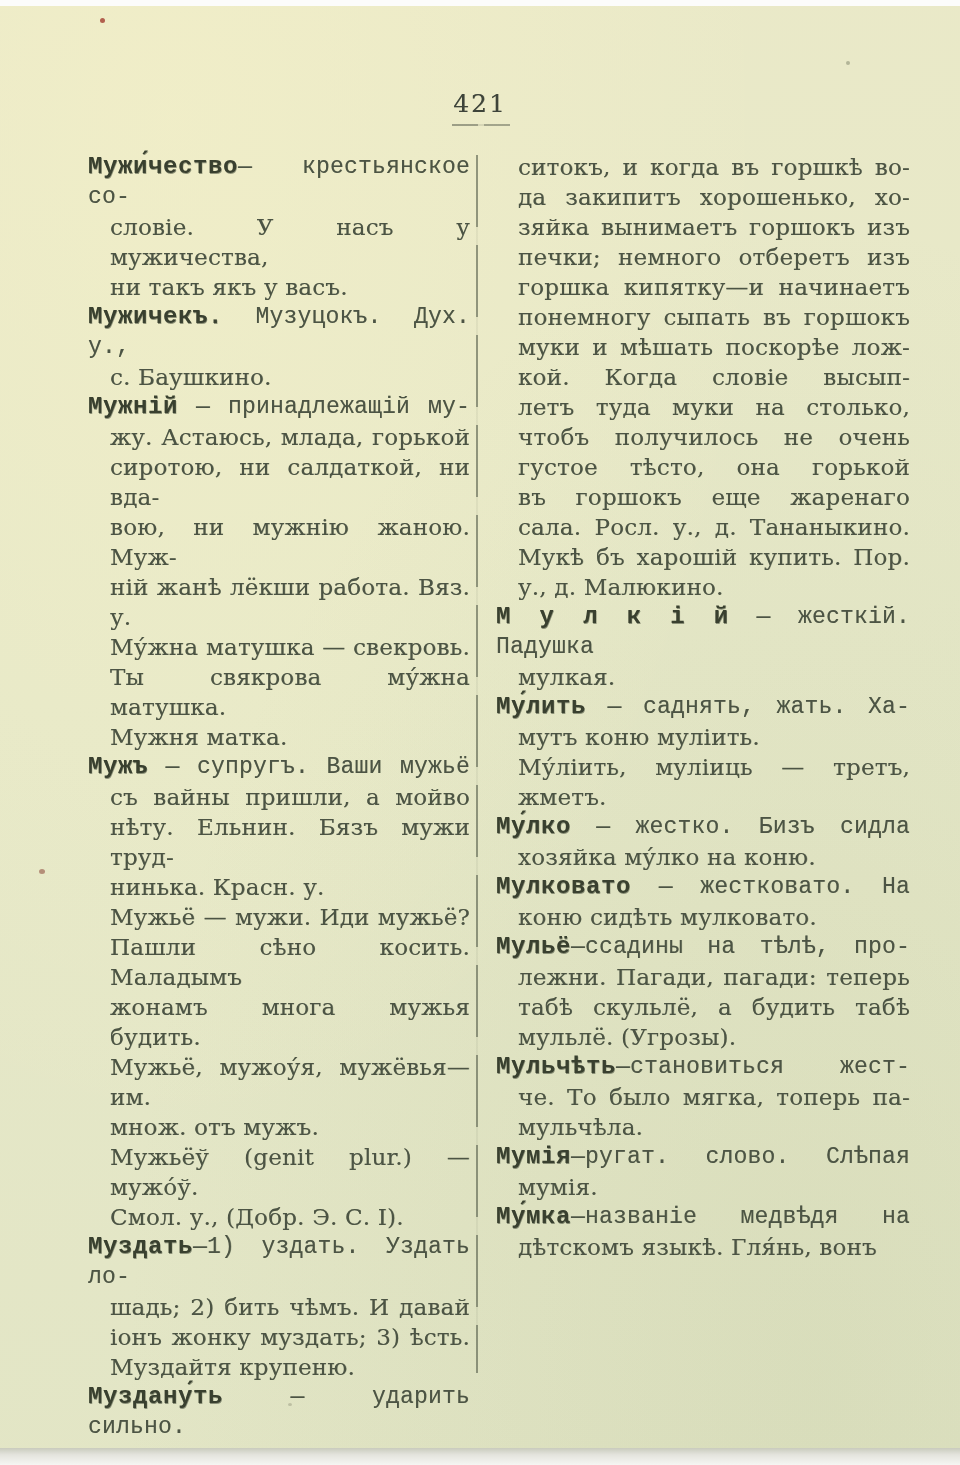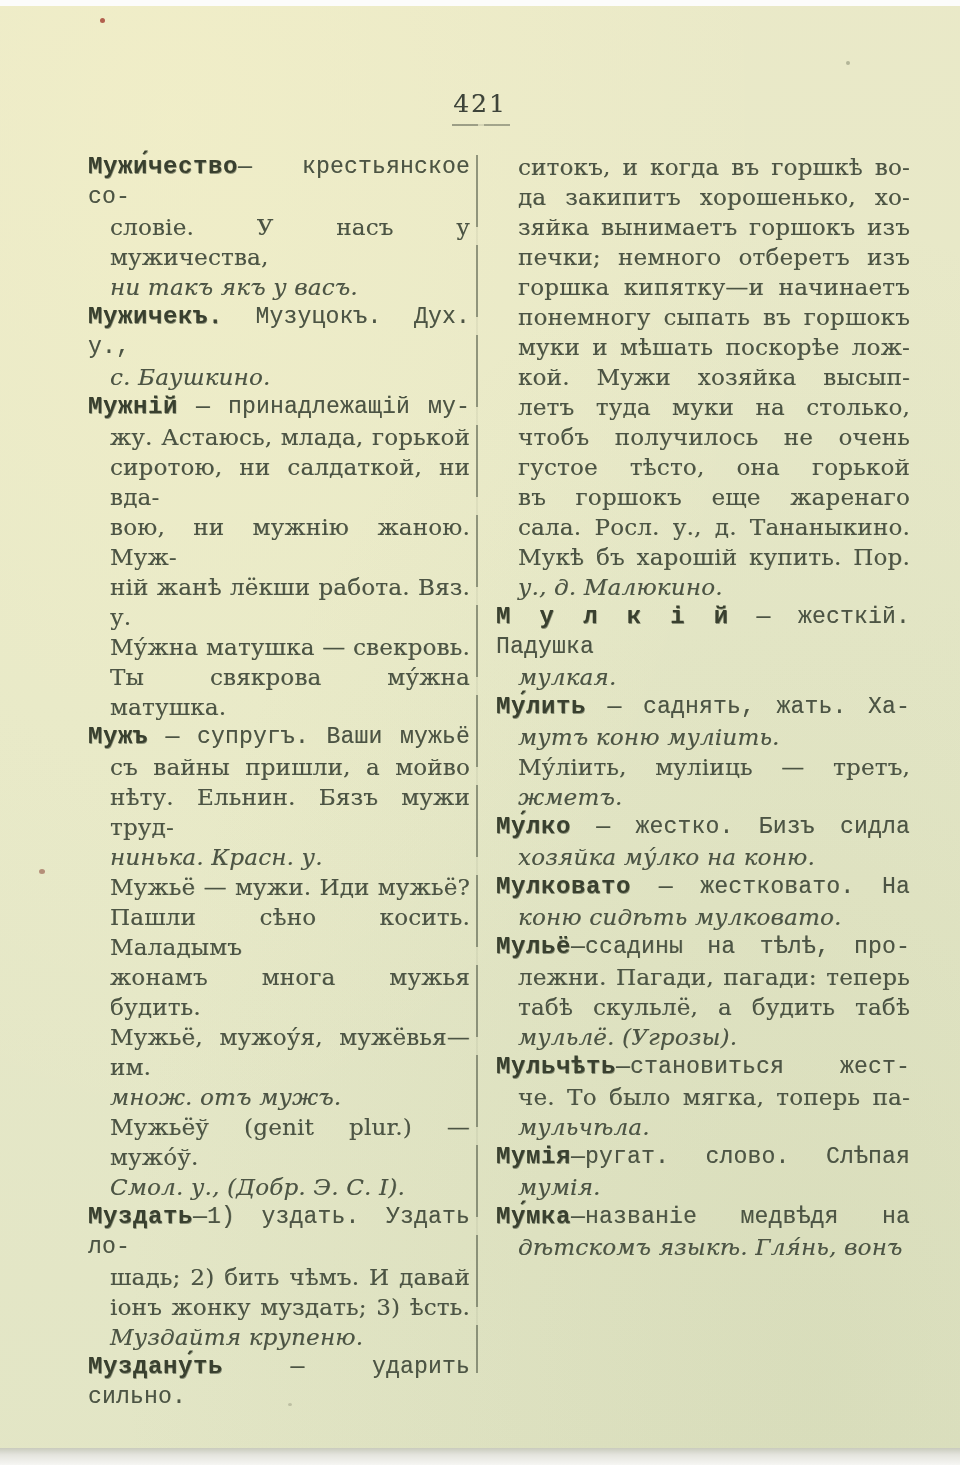--- a/index.html
+++ b/index.html
@@ -42,21 +42,21 @@
   }
   .col-left{left:88px;width:382px;}
   .col-right{left:496px;width:414px;}
   .entry{margin:0;padding:0;}
   .ln{
     display:block;padding-left:22px;
     text-align:justify;text-align-last:justify;
     white-space:normal;
   }
   .ln.first{padding-left:0;font-family:Liberation Mono, monospace;}
-  .ln.noj{text-align-last:left;font-style:italic;}
+  .ln.noj{text-align-last:left;}
   .hw{
     font-weight:700;font-size:24px;color:#39402f;
     letter-spacing:0.6px;
     text-shadow:0.5px 0.5px 0.6px rgba(50,58,42,0.5);
   }
   .speck{position:absolute;border-radius:50%;}
   .speck1{left:100px;top:13px;width:5px;height:5px;background:#a33c2f;opacity:.8;}
   .speck2{left:39px;top:864px;width:6px;height:5px;background:#8a4437;opacity:.55;}
   .speck3{left:846px;top:56px;width:4px;height:4px;background:#7d8268;opacity:.5;}
   .speck4{left:288px;top:1398px;width:4px;height:3px;background:#9a9c82;opacity:.5;}
@@ -83,20 +83,21 @@
         <span class="ln noj">с. Баушкино.</span>
       </div>
       <div class="entry">
         <span class="ln first"><b class="hw">Мужній</b> — принадлежащій му-</span>
         <span class="ln">жу. Астаюсь, млада, горькой</span>
         <span class="ln">сиротою, ни салдаткой, ни вда-</span>
         <span class="ln">вою, ни мужнію жаною. Муж-</span>
         <span class="ln">ній жанѣ лёкши работа. Вяз. у.</span>
         <span class="ln">Му́жна матушка — свекровь.</span>
         <span class="ln">Ты свякрова му́жна матушка.</span>
+        <span class="ln noj">Мужня матка.</span>
       </div>
       <div class="entry">
         <span class="ln first"><b class="hw">Мужъ</b> — супругъ. Ваши мужьё</span>
         <span class="ln">съ вайны пришли, а мойво</span>
         <span class="ln">нѣту. Ельнин. Бязъ мужи труд-</span>
         <span class="ln noj">нинька. Красн. у.</span>
         <span class="ln">Мужьё — мужи. Иди мужьё?</span>
         <span class="ln">Пашли сѣно косить. Маладымъ</span>
         <span class="ln">жонамъ многа мужья будить.</span>
         <span class="ln">Мужьё, мужоу́я, мужёвья—им.</span>
@@ -116,21 +117,21 @@
     </div>
   <div class="column col-right" id="col-right">
       <div class="entry">
         <span class="ln">ситокъ, и когда въ горшкѣ во-</span>
         <span class="ln">да закипитъ хорошенько, хо-</span>
         <span class="ln">зяйка вынимаетъ горшокъ изъ</span>
         <span class="ln">печки; немного отберетъ изъ</span>
         <span class="ln">горшка кипятку—и начинаетъ</span>
         <span class="ln">понемногу сыпать въ горшокъ</span>
         <span class="ln">муки и мѣшать поскорѣе лож-</span>
-        <span class="ln">кой. Мужи хозяйка высып-</span>
+        <span class="ln">кой. Когда словіе высып-</span>
         <span class="ln">летъ туда муки на столько,</span>
         <span class="ln">чтобъ получилось не очень</span>
         <span class="ln">густое тѣсто, она горькой</span>
         <span class="ln">въ горшокъ еще жаренаго</span>
         <span class="ln">сала. Росл. у., д. Тананыкино.</span>
         <span class="ln">Мукѣ бъ харошій купить. Пор.</span>
         <span class="ln noj">у., д. Малюкино.</span>
       </div>
       <div class="entry">
         <span class="ln first"><b class="hw">М у л к і й</b> — жесткій. Падушка</span>

